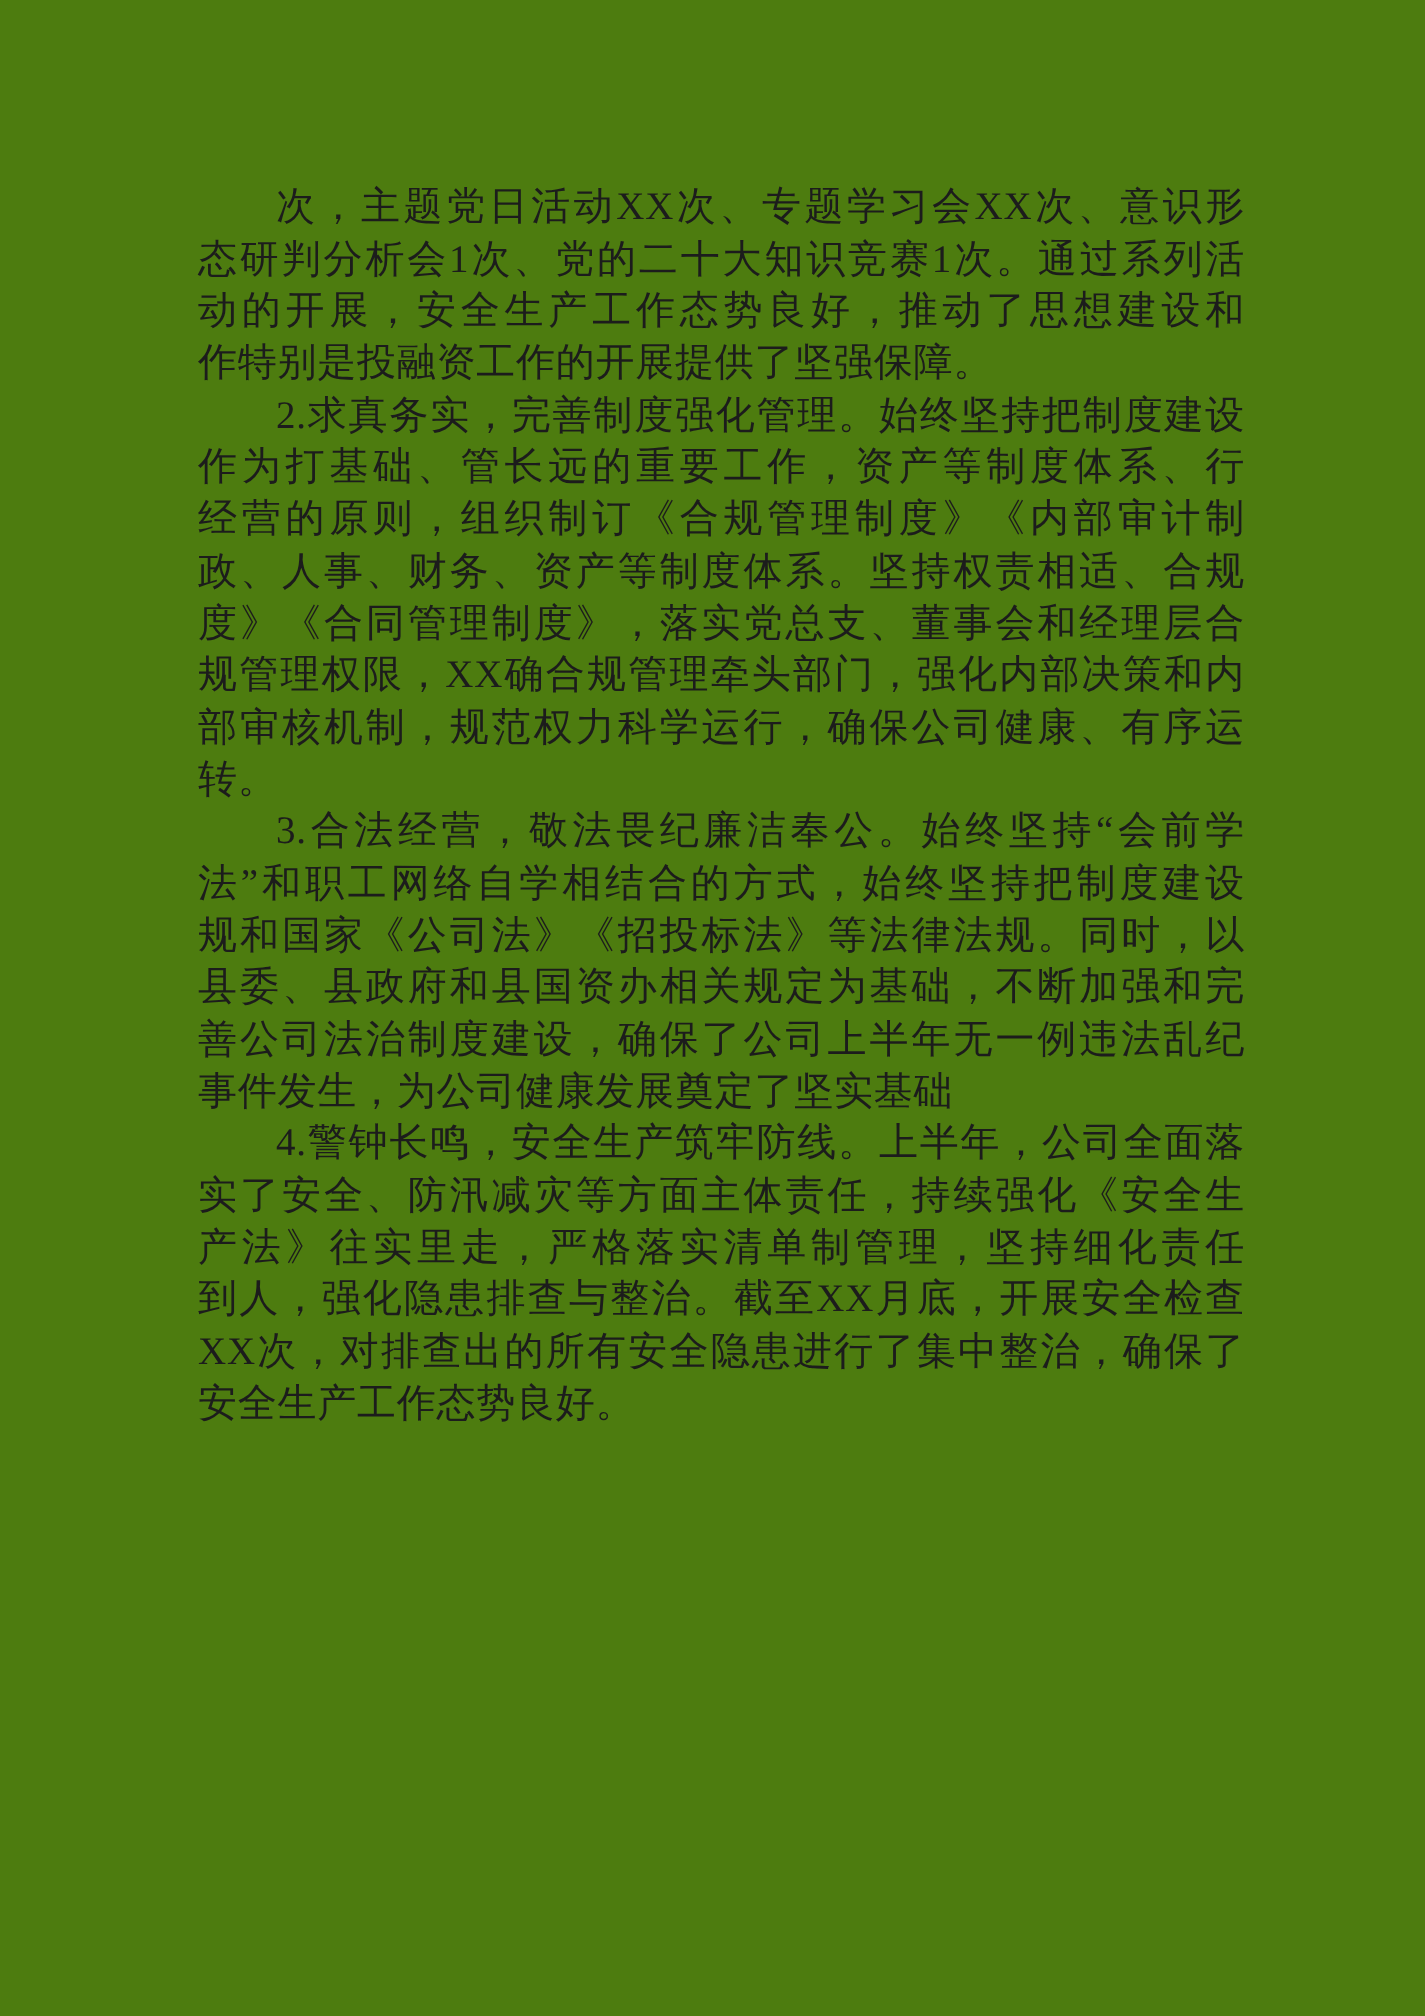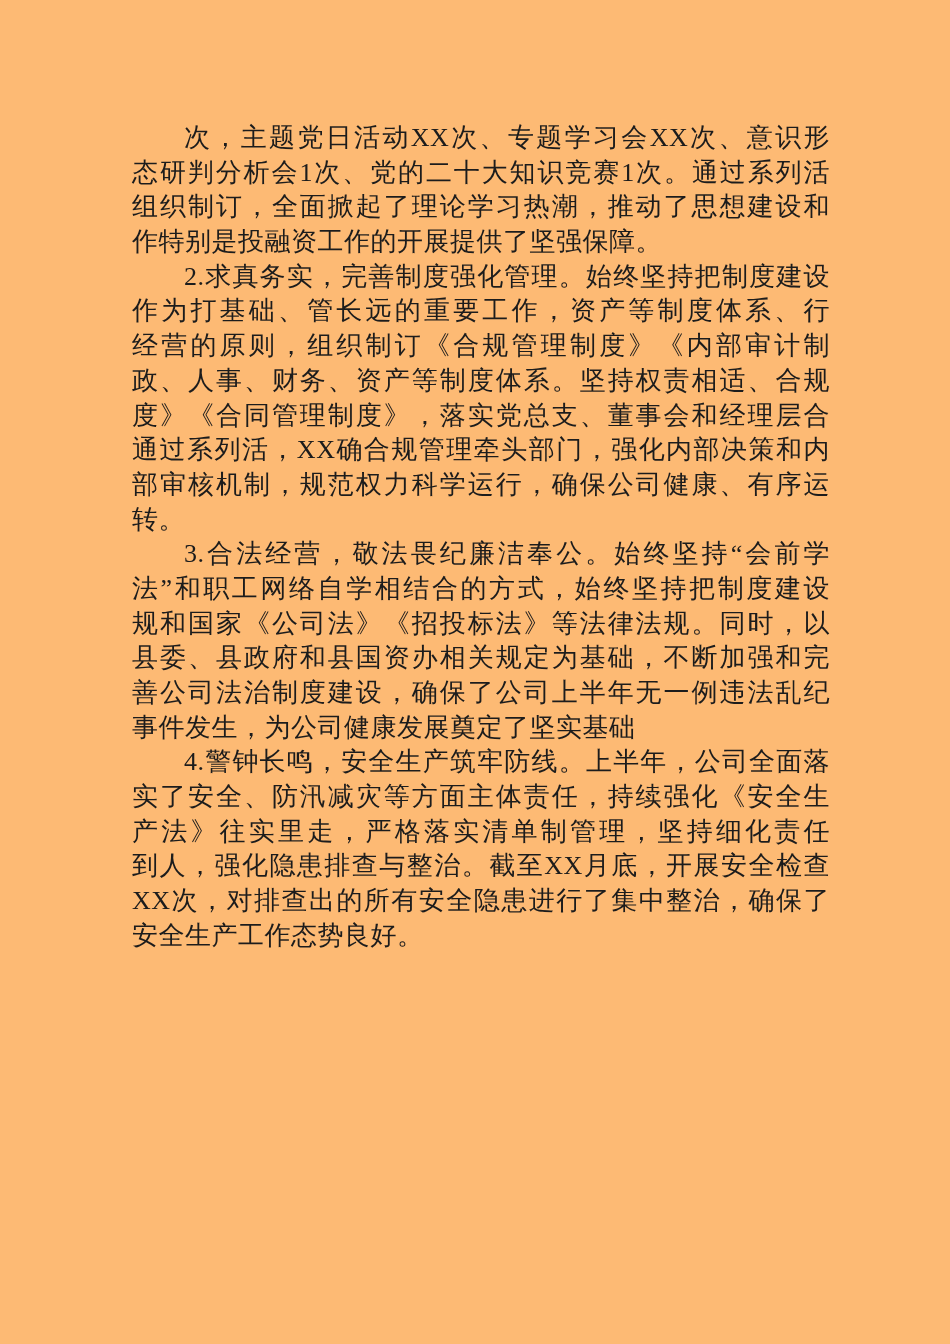--- a/index.html
+++ b/index.html
@@ -9,21 +9,21 @@
   body {
     width: 950px;
     height: 1344px;
     background: #ffffff;
     font-family: "Liberation Serif", "DejaVu Serif", serif;
   }
   .page {
     position: relative;
     width: 950px;
     height: 1344px;
-    background: #fdba74;
+    background: #4d7c0f;
     overflow: hidden;
   }
   .content {
     position: absolute;
     left: 132px;
     top: 121px;
     width: 698px;
     color: #1c1c1c;
   }
   .paragraph {
@@ -47,30 +47,30 @@
   }
 </style>
 </head>
 <body style="background: rgb(255, 255, 255);">
 
 <div class="page">
   <div class="content" style="color: rgb(28, 28, 28);">
       <div class="paragraph">
         <div class="line first">次，主题党日活动XX次、专题学习会XX次、意识形</div>
         <div class="line">态研判分析会1次、党的二十大知识竞赛1次。通过系列活</div>
-        <div class="line">组织制订，全面掀起了理论学习热潮，推动了思想建设和</div>
+        <div class="line">动的开展，安全生产工作态势良好，推动了思想建设和</div>
         <div class="line last">作特别是投融资工作的开展提供了坚强保障。</div>
       </div>
       <div class="paragraph">
         <div class="line first">2.求真务实，完善制度强化管理。始终坚持把制度建设</div>
         <div class="line">作为打基础、管长远的重要工作，资产等制度体系、行</div>
         <div class="line">经营的原则，组织制订《合规管理制度》《内部审计制</div>
         <div class="line">政、人事、财务、资产等制度体系。坚持权责相适、合规</div>
         <div class="line">度》《合同管理制度》，落实党总支、董事会和经理层合</div>
-        <div class="line">通过系列活，XX确合规管理牵头部门，强化内部决策和内</div>
+        <div class="line">规管理权限，XX确合规管理牵头部门，强化内部决策和内</div>
         <div class="line">部审核机制，规范权力科学运行，确保公司健康、有序运</div>
         <div class="line last">转。</div>
       </div>
       <div class="paragraph">
         <div class="line first">3.合法经营，敬法畏纪廉洁奉公。始终坚持“会前学</div>
         <div class="line">法”和职工网络自学相结合的方式，始终坚持把制度建设</div>
         <div class="line">规和国家《公司法》《招投标法》等法律法规。同时，以</div>
         <div class="line">县委、县政府和县国资办相关规定为基础，不断加强和完</div>
         <div class="line">善公司法治制度建设，确保了公司上半年无一例违法乱纪</div>
         <div class="line last">事件发生，为公司健康发展奠定了坚实基础</div>

